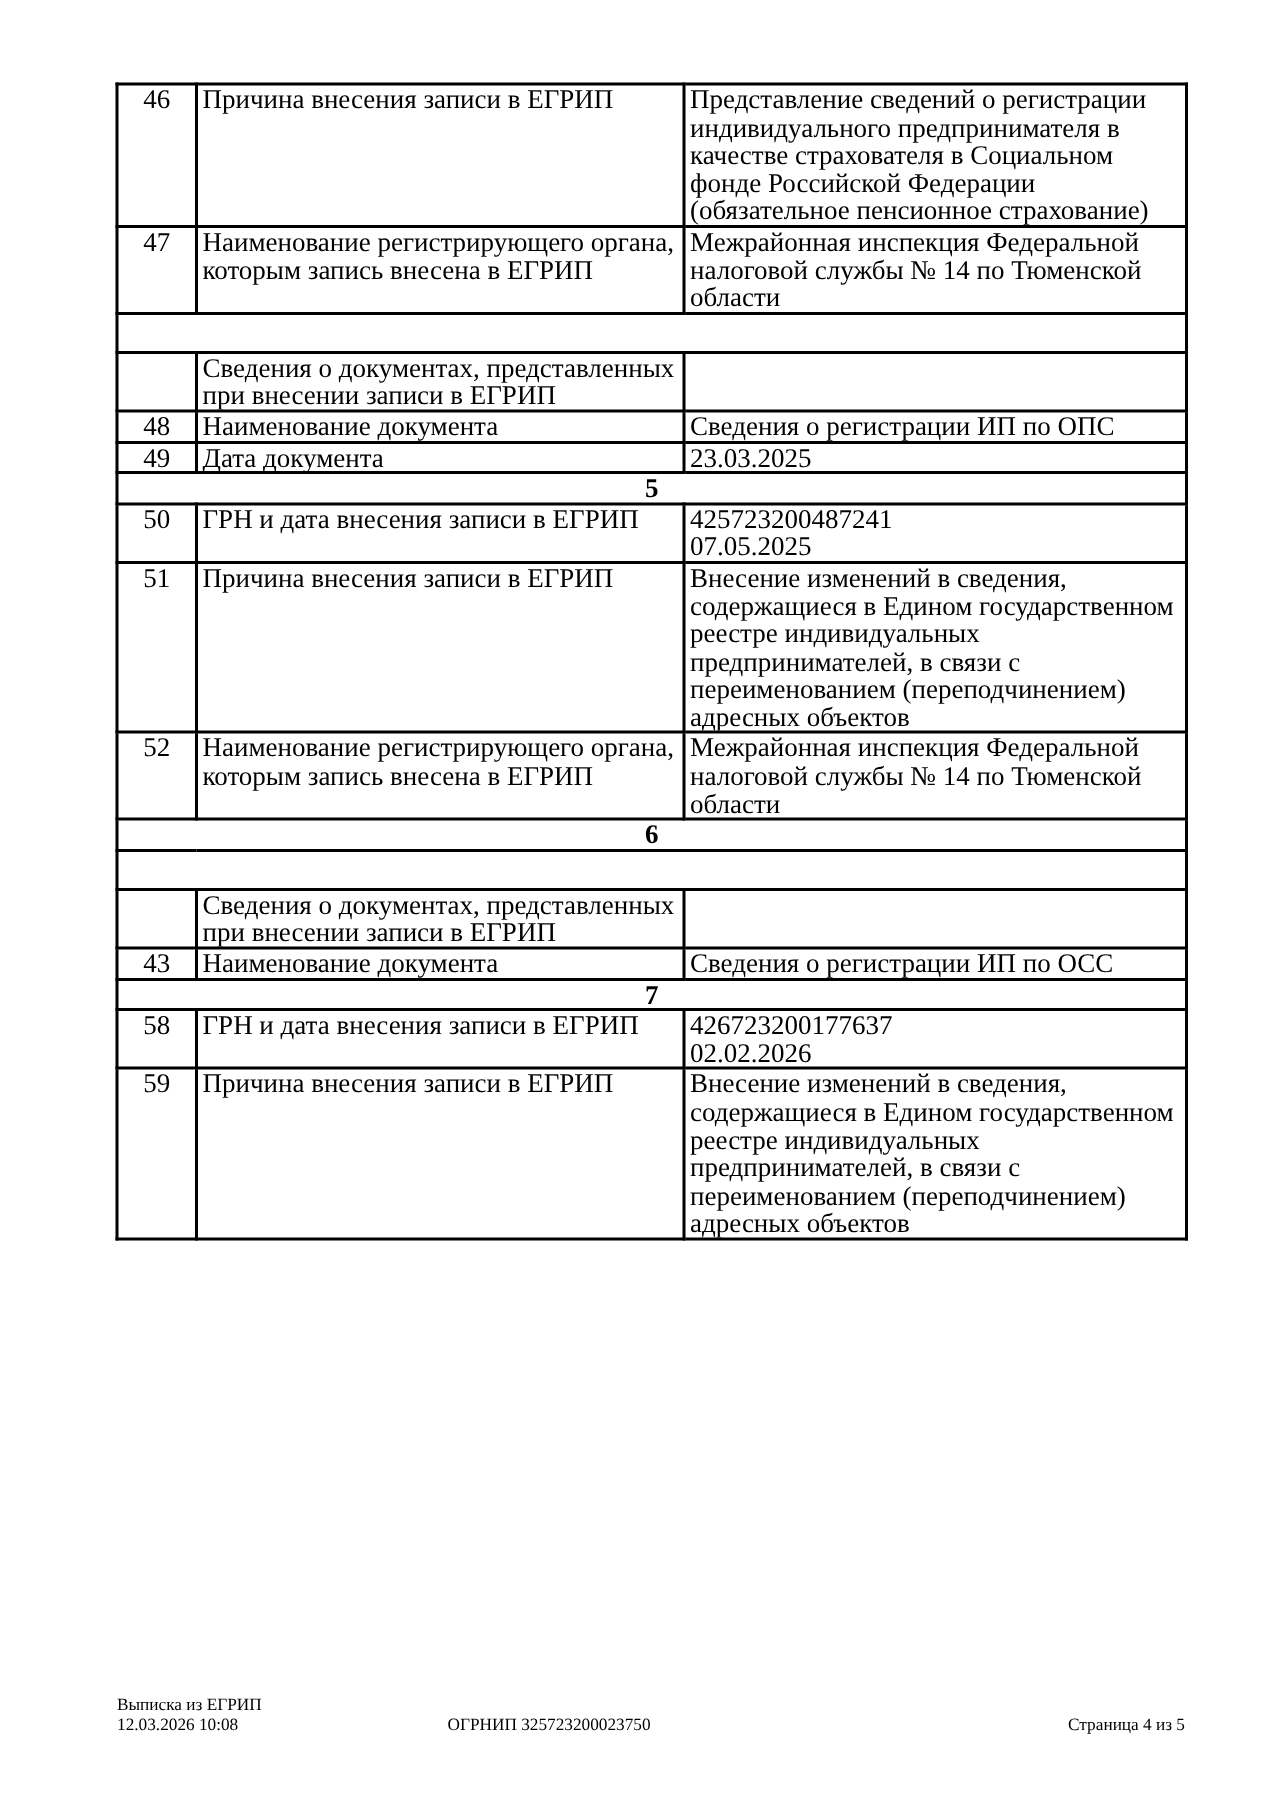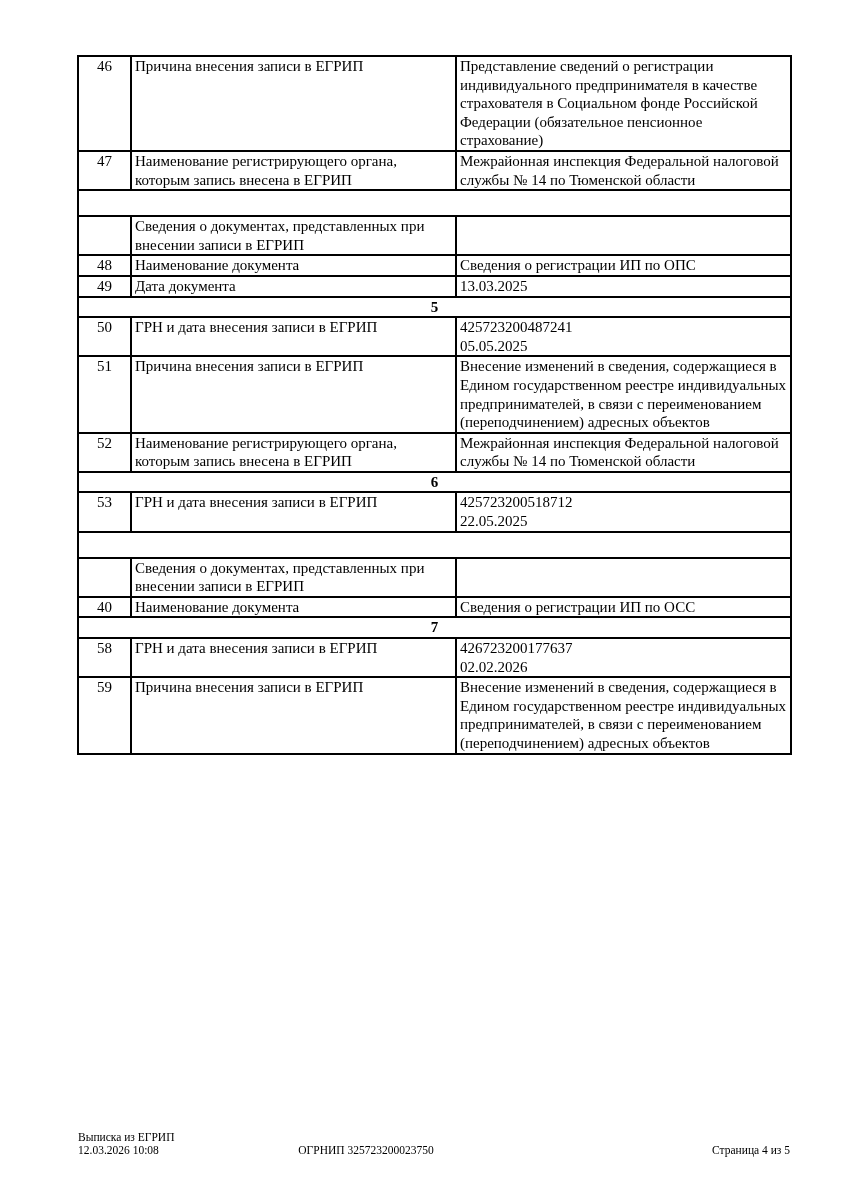--- a/index.html
+++ b/index.html
@@ -17,21 +17,21 @@
     color: #000000;
   }
   table.egrip {
     position: absolute;
     left: 77px;
     top: 55px;
     width: 713px;
     border-collapse: collapse;
     table-layout: fixed;
     font-family: "Liberation Serif", "DejaVu Serif", serif;
-    font-size: 15px;
+    font-size: 18px;
     line-height: 18.6px;
   }
   table.egrip td {
     border: 2px solid #000000;
     vertical-align: top;
     padding: 0 3px;
     overflow: hidden;
   }
   td.num {
     text-align: center;
@@ -109,60 +109,54 @@
           <td class="val"></td>
         </tr>
         <tr>
           <td class="num">48</td>
           <td class="attr">Наименование документа</td>
           <td class="val">Сведения о регистрации ИП по ОПС</td>
         </tr>
         <tr>
           <td class="num">49</td>
           <td class="attr">Дата документа</td>
-          <td class="val">13.03.2025</td>
+          <td class="val">23.03.2025</td>
         </tr>
         <tr>
           <td colspan="3" class="section">5</td>
         </tr>
         <tr>
           <td class="num">50</td>
           <td class="attr">ГРН и дата внесения записи в ЕГРИП</td>
           <td class="val">425723200487241
-05.05.2025</td>
+07.05.2025</td>
         </tr>
         <tr>
           <td class="num">51</td>
           <td class="attr">Причина внесения записи в ЕГРИП</td>
           <td class="val">Внесение изменений в сведения, содержащиеся в Едином государственном реестре индивидуальных предпринимателей, в связи с переименованием (переподчинением) адресных объектов</td>
         </tr>
         <tr>
           <td class="num">52</td>
           <td class="attr">Наименование регистрирующего органа, которым запись внесена в ЕГРИП</td>
           <td class="val">Межрайонная инспекция Федеральной налоговой службы № 14 по Тюменской области</td>
         </tr>
         <tr>
           <td colspan="3" class="section">6</td>
         </tr>
-        <tr>
-          <td class="num">53</td>
-          <td class="attr">ГРН и дата внесения записи в ЕГРИП</td>
-          <td class="val">425723200518712
-22.05.2025</td>
-        </tr>
         <tr class="spacer">
           <td colspan="3"></td>
         </tr>
         <tr>
           <td class="num"></td>
           <td class="attr">Сведения о документах, представленных при внесении записи в ЕГРИП</td>
           <td class="val"></td>
         </tr>
         <tr>
-          <td class="num">40</td>
+          <td class="num">43</td>
           <td class="attr">Наименование документа</td>
           <td class="val">Сведения о регистрации ИП по ОСС</td>
         </tr>
         <tr>
           <td colspan="3" class="section">7</td>
         </tr>
         <tr>
           <td class="num">58</td>
           <td class="attr">ГРН и дата внесения записи в ЕГРИП</td>
           <td class="val">426723200177637

